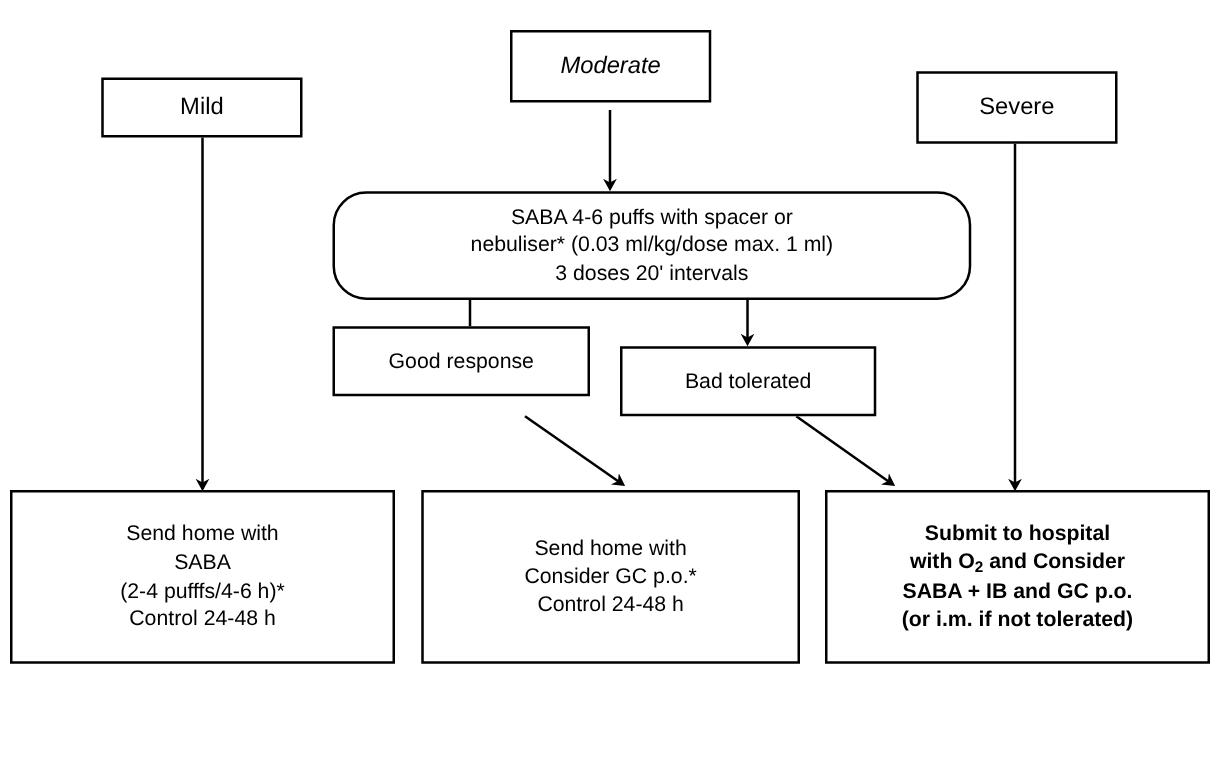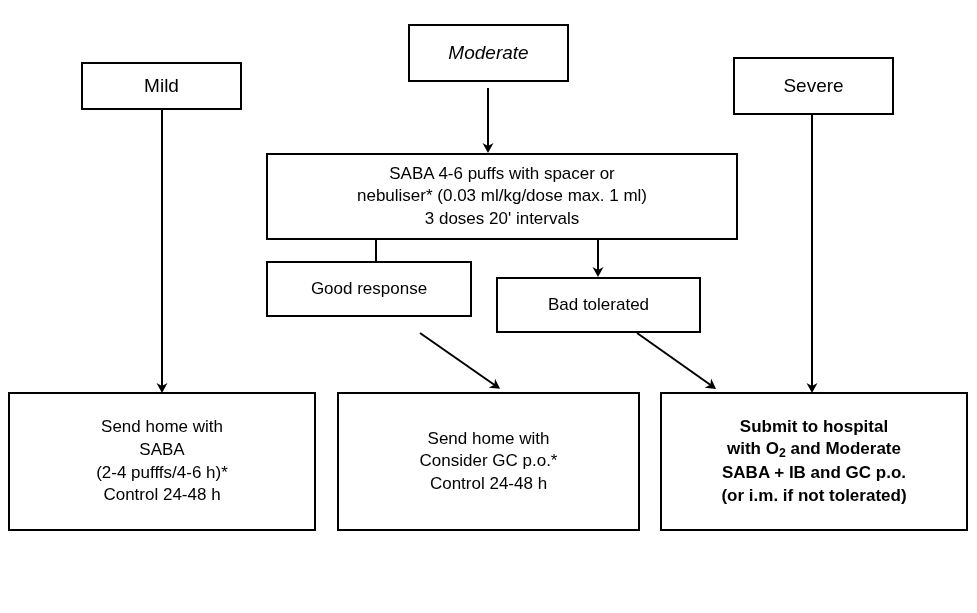--- a/index.html
+++ b/index.html
@@ -90,21 +90,21 @@
         <span class="ln">Moderate</span>
       </span>
   </div>
 
   <div class="node t-level" style="left:733px; top:30px; width:161px; height:58px;margin-top:27px;">
     <span class="lines">
         <span class="ln">Severe</span>
       </span>
   </div>
 
-  <div class="node t-body" style="left:266px; top:153px; width:472px; height:87px;">
+  <div class="node t-body" style="left:266px; top:153px; width:511px; height:87px;border-radius:27px;">
     <span class="lines">
       <span class="ln">SABA 4-6 puffs with spacer or</span>
       <span class="ln">nebuliser* (0.03 ml/kg/dose max. 1 ml)</span>
       <span class="ln">3 doses 20' intervals</span>
     </span>
   </div>
 
   <div class="node t-body" style="left:266px; top:261px; width:206px; height:56px;">
     <span class="lines">
         <span class="ln">Good response</span>
@@ -130,21 +130,21 @@
     <span class="lines">
       <span class="ln">Send home with</span>
       <span class="ln">Consider GC p.o.*</span>
       <span class="ln">Control 24-48 h</span>
     </span>
   </div>
 
   <div class="node t-body" style="left:660px; top:392px; width:308px; height:139px;font-weight:bold;">
     <span class="lines">
       <span class="ln">Submit to hospital</span>
-      <span class="ln"><span>with O</span><sub>2</sub><span> and Moderate</span></span>
+      <span class="ln"><span>with O</span><sub>2</sub><span> and Consider</span></span>
       <span class="ln">SABA + IB and GC p.o.</span>
       <span class="ln">(or i.m. if not tolerated)</span>
     </span>
   </div>
 
   <div class="footnote" style="left:12px; top:557px; width:950px;">
     <div><span>*</span> <span>The number of doses will depend on the severity of the episode and the response to prior doses.</span></div>
     
   </div>
 

